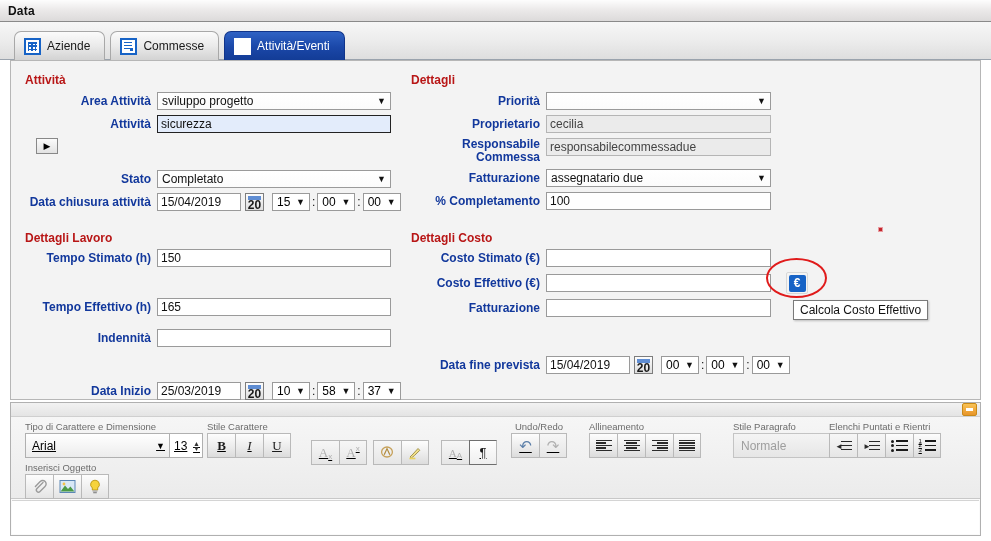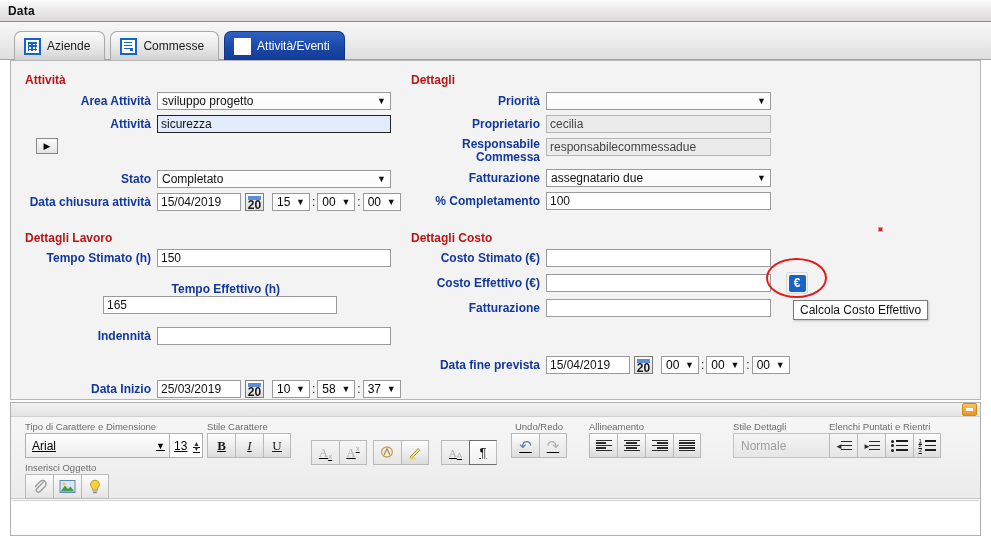--- a/index.html
+++ b/index.html
@@ -408,21 +408,21 @@
     </div>
   </div>
 
   <div style="position:absolute;left:14px;top:170px;width:390px;">
     <div class="sect-title">Dettagli Lavoro</div>
 
     <div class="frow" style="margin-top:4px;">
       <div class="lbl" style="width:132px;">Tempo Stimato (h)</div>
       <input class="txt" style="width: 234px;" value="150">
     </div>
-    <div class="frow" style="margin-top:16px;flex-direction:column;">
+    <div class="frow" style="margin-top:31px;">
       <div class="lbl" style="width:132px;">Tempo Effettivo (h)</div>
       <input class="txt" style="width: 234px;" value="165">
     </div>
     <div class="frow" style="margin-top:13px;">
       <div class="lbl" style="width:132px;">Indennità</div>
       <input class="txt" style="width: 234px;" value="">
     </div>
 
     <div class="frow" style="margin-top:35px;">
       <div class="lbl" style="width:132px;">Data Inizio</div>
@@ -617,21 +617,21 @@
               <i></i>
               <i></i>
               <i></i>
               <i></i>
             </span>
           </div>
       </div>
     </div>
 
     <div class="grp" style="left:722px;top:4px;">
-      <div class="grplbl">Stile Dettagli</div>
+      <div class="grplbl">Stile Paragrafo</div>
       <div class="parasel">
         <span>Normale</span>
         <span style="font-size:9px;">▼</span>
       </div>
     </div>
 
     <div class="grp" style="left:818px;top:4px;">
       <div class="grplbl">Elenchi Puntati e Rientri</div>
       <div class="btnrow">
         <div class="tbtn dis">

